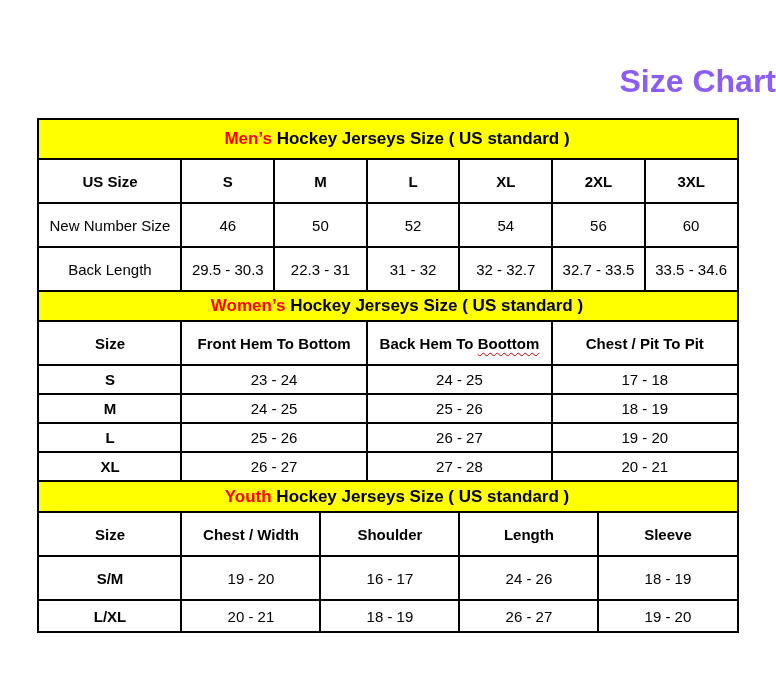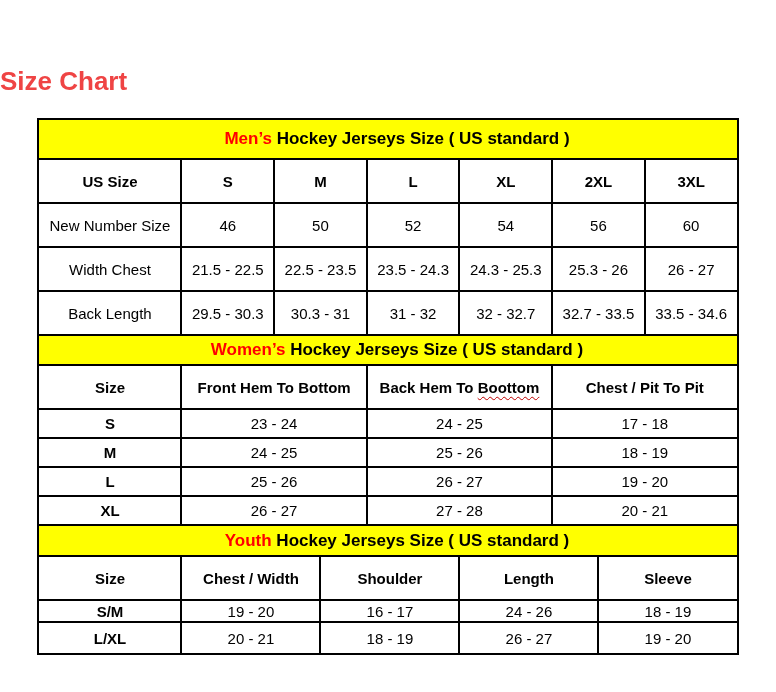--- a/index.html
+++ b/index.html
@@ -7,25 +7,25 @@
     margin: 0;
     padding: 0;
     width: 776px;
     height: 692px;
     background: #ffffff;
     font-family: "Liberation Sans", sans-serif;
     color: #000000;
   }
   .page-title {
     margin: 64px 0 0 0;
-    text-align: left;
-    font-size: 26px;
+    text-align: right;
+    font-size: 32px;
     line-height: 34px;
     font-weight: bold;
-    color: #ef4444;
+    color: #8b5cf6;
     letter-spacing: 0px;
   }
   table.size-chart {
     width: 700px;
     margin: 20px auto 0 auto;
     border-collapse: collapse;
     table-layout: fixed;
   }
   td {
     border: 2px solid #000000;
@@ -47,21 +47,21 @@
   .sp {
     text-decoration-line: underline;
     text-decoration-style: wavy;
     text-decoration-color: #C00000;
     text-decoration-thickness: 1px;
     text-underline-offset: 3px;
   }
   tr.h40 { height: 40px; }
   tr.h34 { height: 30px; }
   tr.h31 { height: 31px; }
-  tr.h30 { height: 22px; }
+  tr.h30 { height: 44px; }
   tr.h32 { height: 32px; }
   tr.h28 { height: 44px; }
   tr.h29 { height: 29px; }
 </style>
 </head>
 <body>
 
 <h1 class="page-title">Size Chart</h1>
 
 <table class="size-chart">
@@ -97,32 +97,23 @@
     <tr class="h28">
       <td>New Number Size</td>
       <td colspan="2">46</td>
       <td colspan="2">50</td>
       <td colspan="2">52</td>
       <td colspan="2">54</td>
       <td colspan="2">56</td>
       <td colspan="2">60</td>
     </tr>
     <tr class="h28">
-      <td>Width Chest</td>
-      <td colspan="2">21.5 - 22.5</td>
-      <td colspan="2">22.5 - 23.5</td>
-      <td colspan="2">23.5 - 24.3</td>
-      <td colspan="2">24.3 - 25.3</td>
-      <td colspan="2">25.3 - 26</td>
-      <td colspan="2">26 - 27</td>
-    </tr>
-    <tr class="h28">
       <td>Back Length</td>
       <td colspan="2">29.5 - 30.3</td>
-      <td colspan="2">30.3 - 31</td>
+      <td colspan="2">22.3 - 31</td>
       <td colspan="2">31 - 32</td>
       <td colspan="2">32 - 32.7</td>
       <td colspan="2">32.7 - 33.5</td>
       <td colspan="2">33.5 - 34.6</td>
     </tr>
 
     <tr class="section-row h34">
       <td colspan="13"><span class="hl">Women’s</span><span> Hockey Jerseys Size ( US standard )</span></td>
     </tr>
     <tr class="h28">

